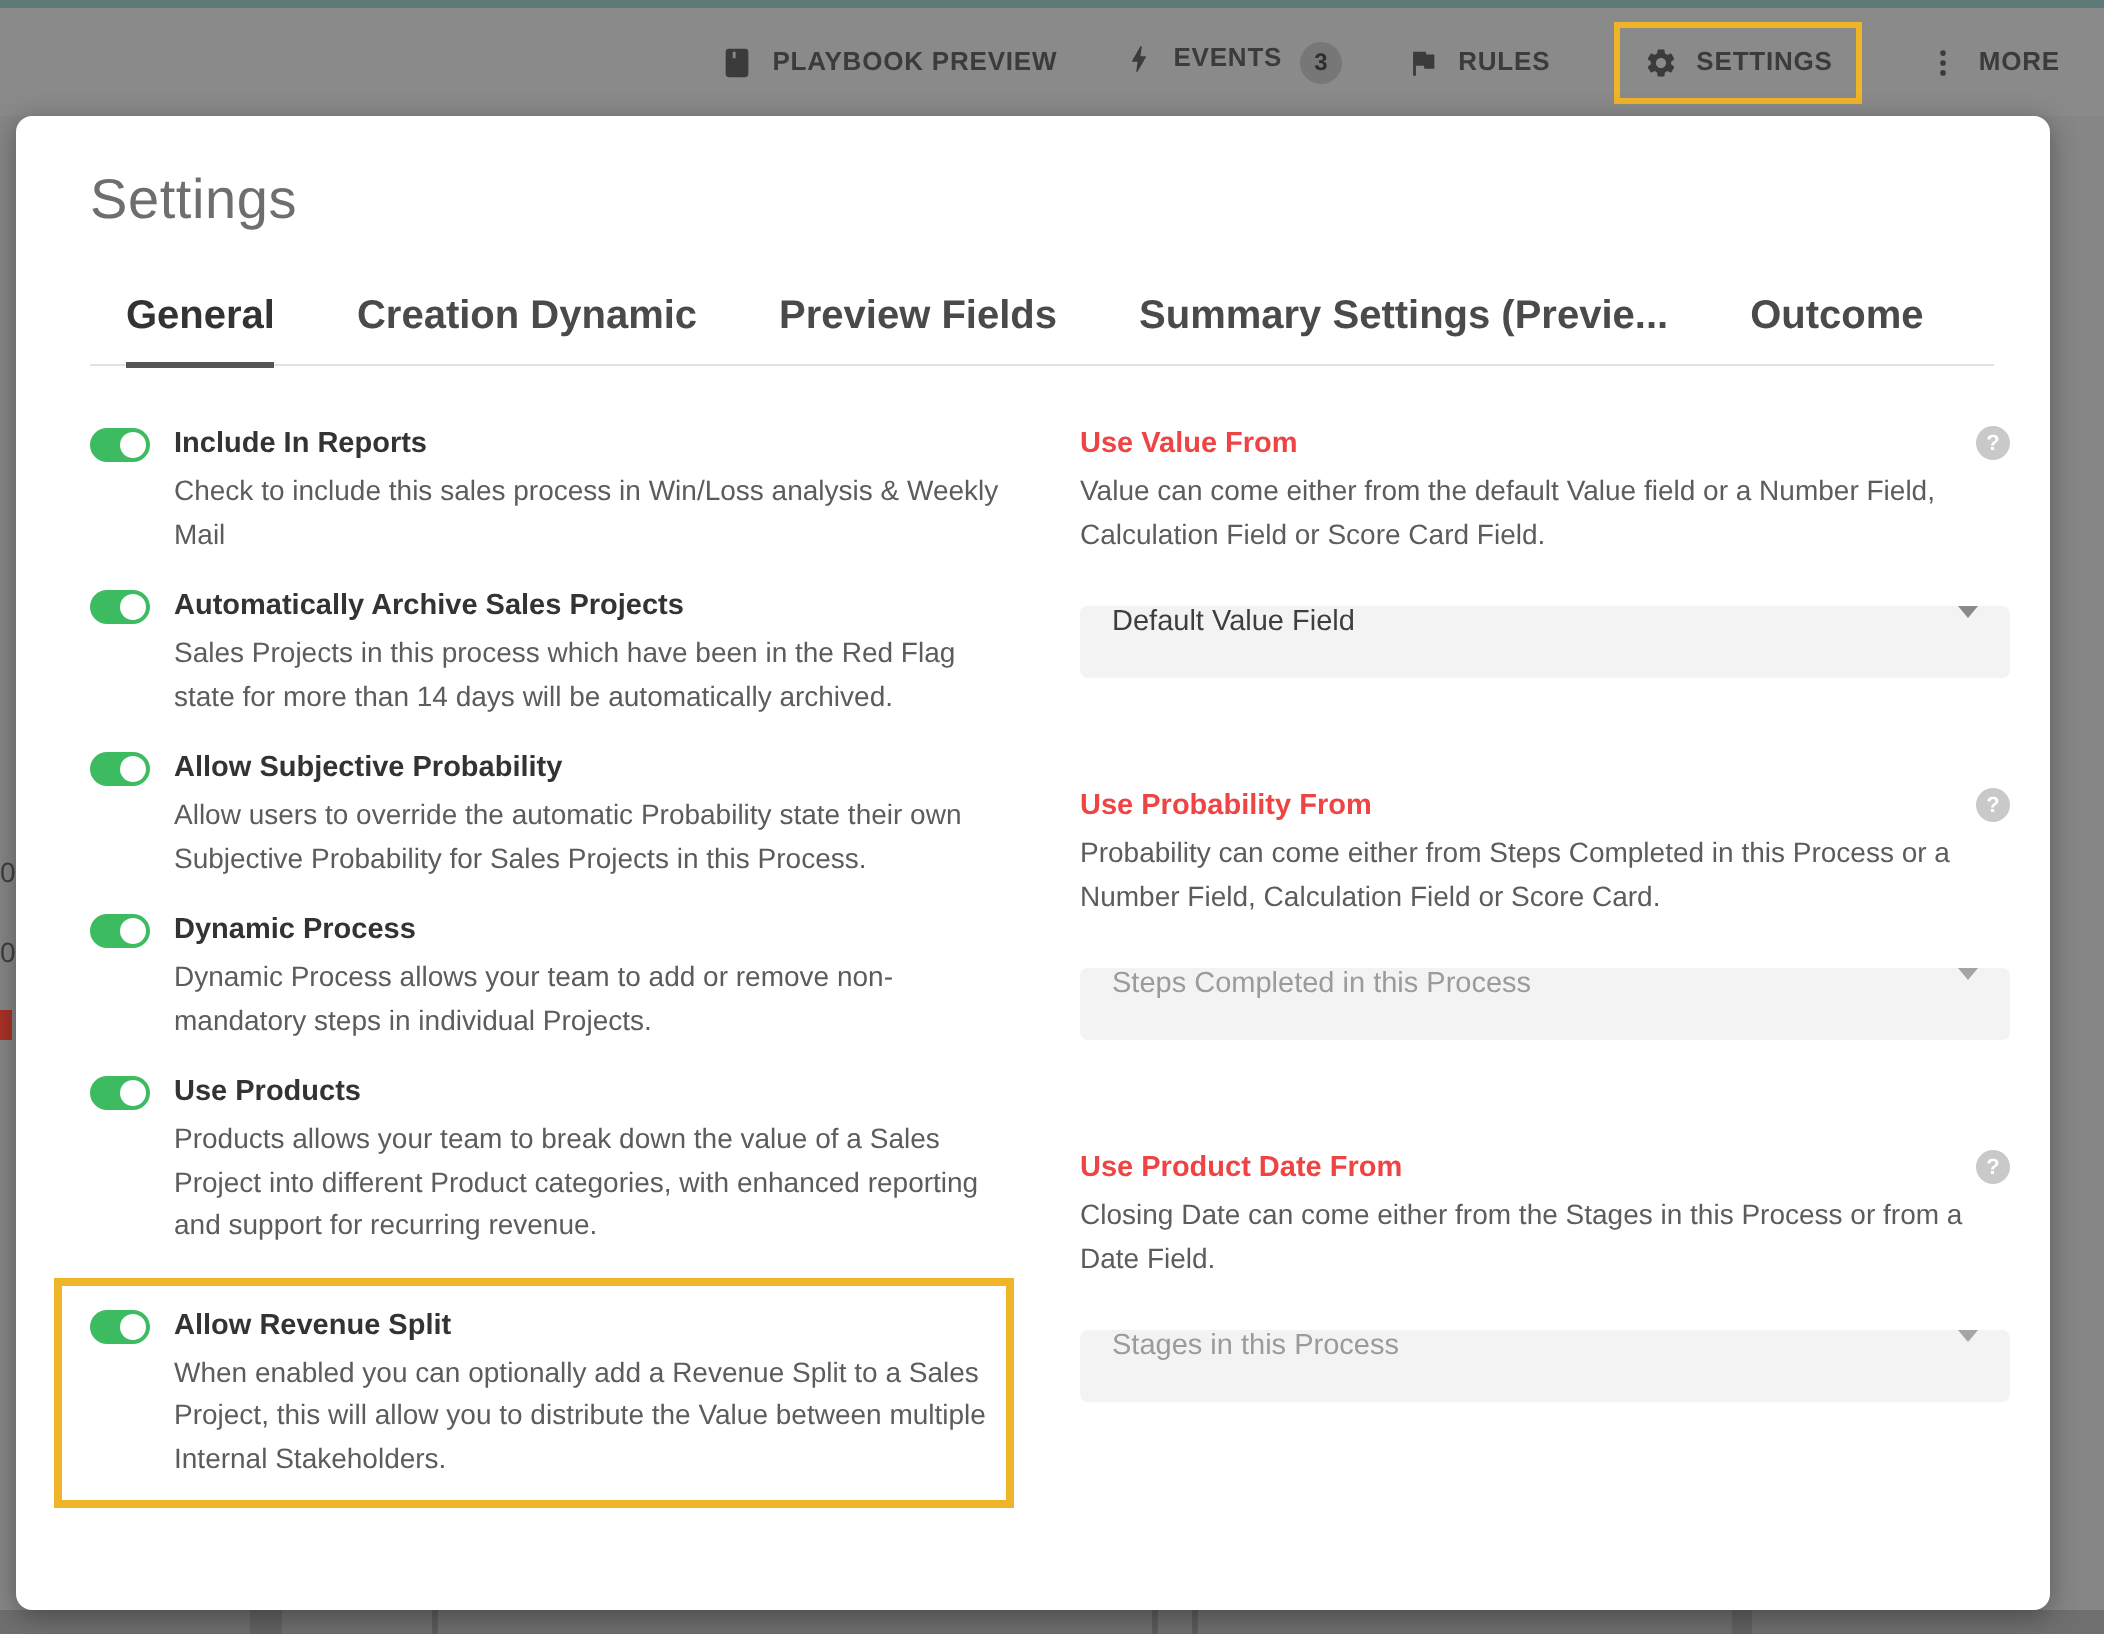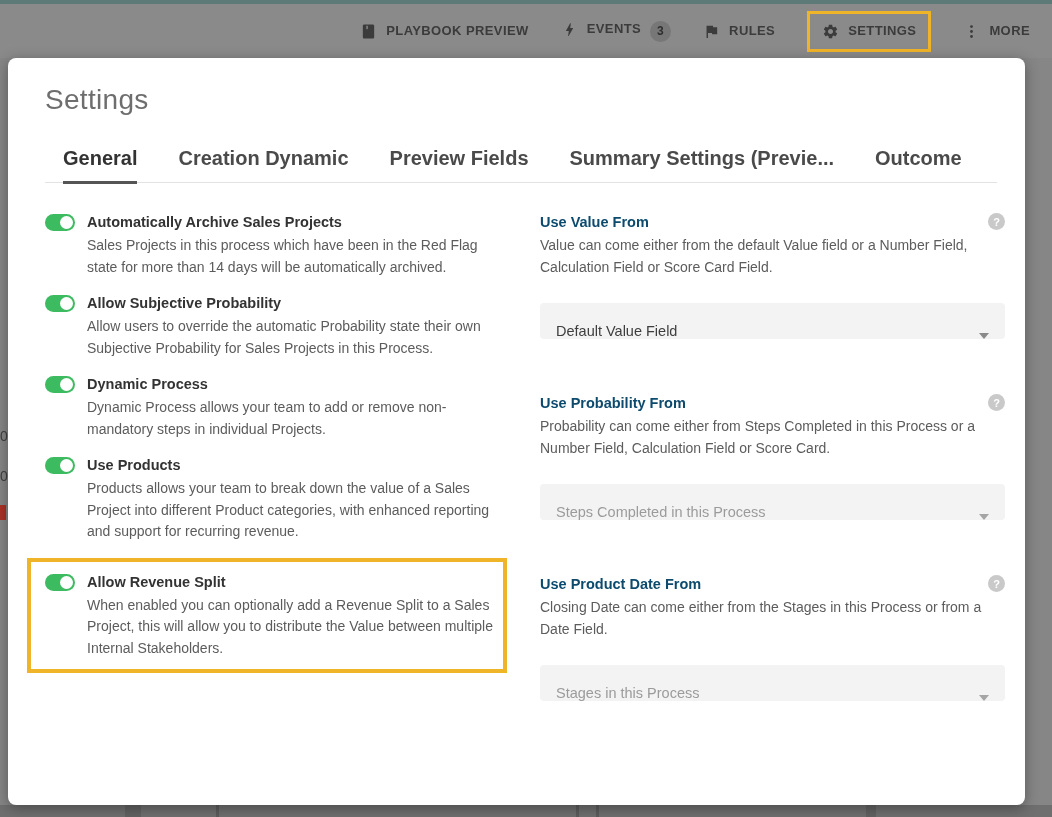--- a/index.html
+++ b/index.html
@@ -83,31 +83,31 @@
   .highlight-box {
     border: 4px solid #f0b429;
     margin-left: -18px; padding: 10px 10px 10px 14px;
   }
   .highlight-box .toggle-item { margin-bottom: 0; }
 
   
   .select-group { margin-bottom: 54px; }
   .select-group.last { margin-bottom: 0; }
   .group-head { display: flex; align-items: flex-start; justify-content: space-between; }
-  .group-title { font-size: 14.5px; font-weight: 700; color: #0c4a6e; line-height: 21px; }
+  .group-title { font-size: 14.5px; font-weight: 700; color: #ef4444; line-height: 21px; }
   .help-icon {
     flex: 0 0 auto; width: 17px; height: 17px; border-radius: 50%;
     background: #c9c9c9; color: #ffffff; font-size: 11px; font-weight: 700;
     display: flex; align-items: center; justify-content: center; cursor: pointer;
     margin-top: 1px;
   }
   .group-desc { font-size: 14px; color: #5c5c5c; line-height: 21.5px; margin-top: 2px; }
   .select {
     margin-top: 25px; height: 36px; background: #f3f3f3; border-radius: 4px;
-    display: flex; align-items: flex-end; justify-content: space-between;
+    display: flex; align-items: flex-start; justify-content: space-between;
     padding: 0 16px; cursor: pointer;
   }
   .select-value { font-size: 14.5px; color: #3e3e3e; }
   .select.disabled .select-value { color: #9b9b9b; }
   .caret {
     width: 0; height: 0; border-left: 5px solid transparent; border-right: 5px solid transparent;
     border-top: 6px solid #8a8a8a;
   }
   .select.disabled .caret { border-top-color: #a5a5a5; }
 </style>
@@ -172,20 +172,29 @@
     <div class="tab">Creation Dynamic</div>
     <div class="tab">Preview Fields</div>
     <div class="tab">Summary Settings (Previe...</div>
     <div class="tab">Outcome</div>
   </div>
 
   <div class="content">
 
     <div class="col-left">
 
+      <div class="toggle-item">
+        <div class="toggle">
+            <div class="knob"></div>
+          </div>
+        <div class="toggle-text">
+          <div class="item-title">Include In Reports</div>
+          <div class="item-desc">Check to include this sales process in Win/Loss analysis &amp; Weekly Mail</div>
+        </div>
+      </div>
 
       <div class="toggle-item">
         <div class="toggle">
             <div class="knob"></div>
           </div>
         <div class="toggle-text">
           <div class="item-title">Automatically Archive Sales Projects</div>
           <div class="item-desc">Sales Projects in this process which have been in the Red Flag state for more than 14 days will be automatically archived.</div>
         </div>
       </div>

